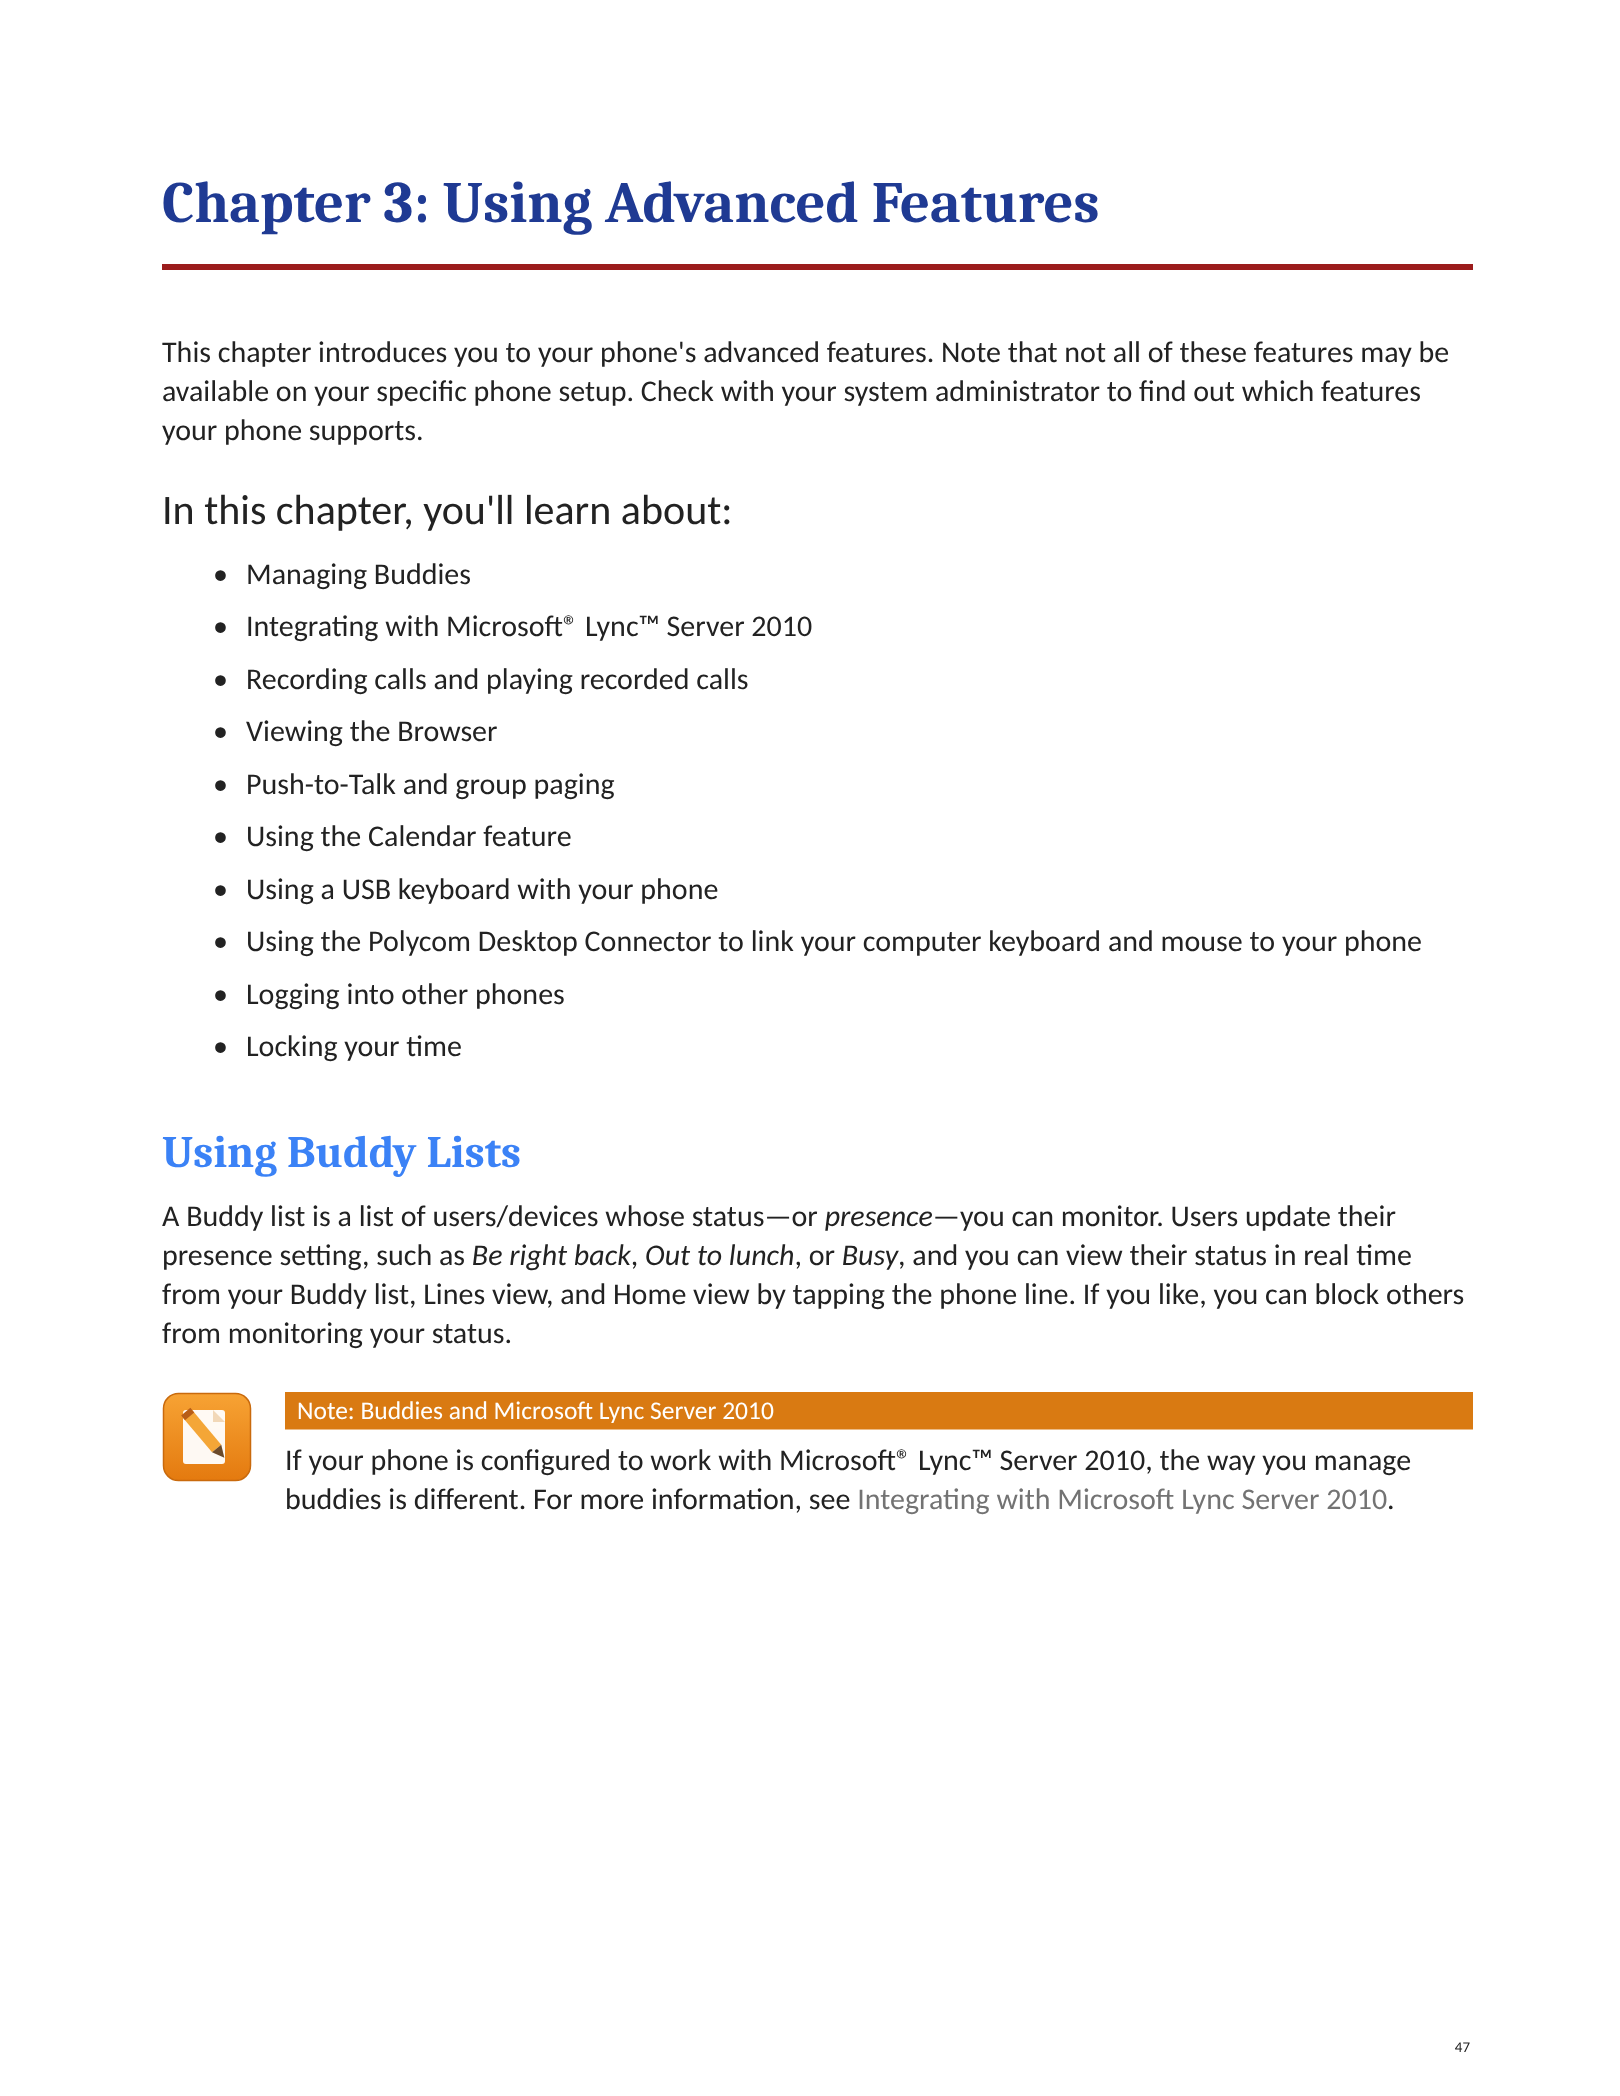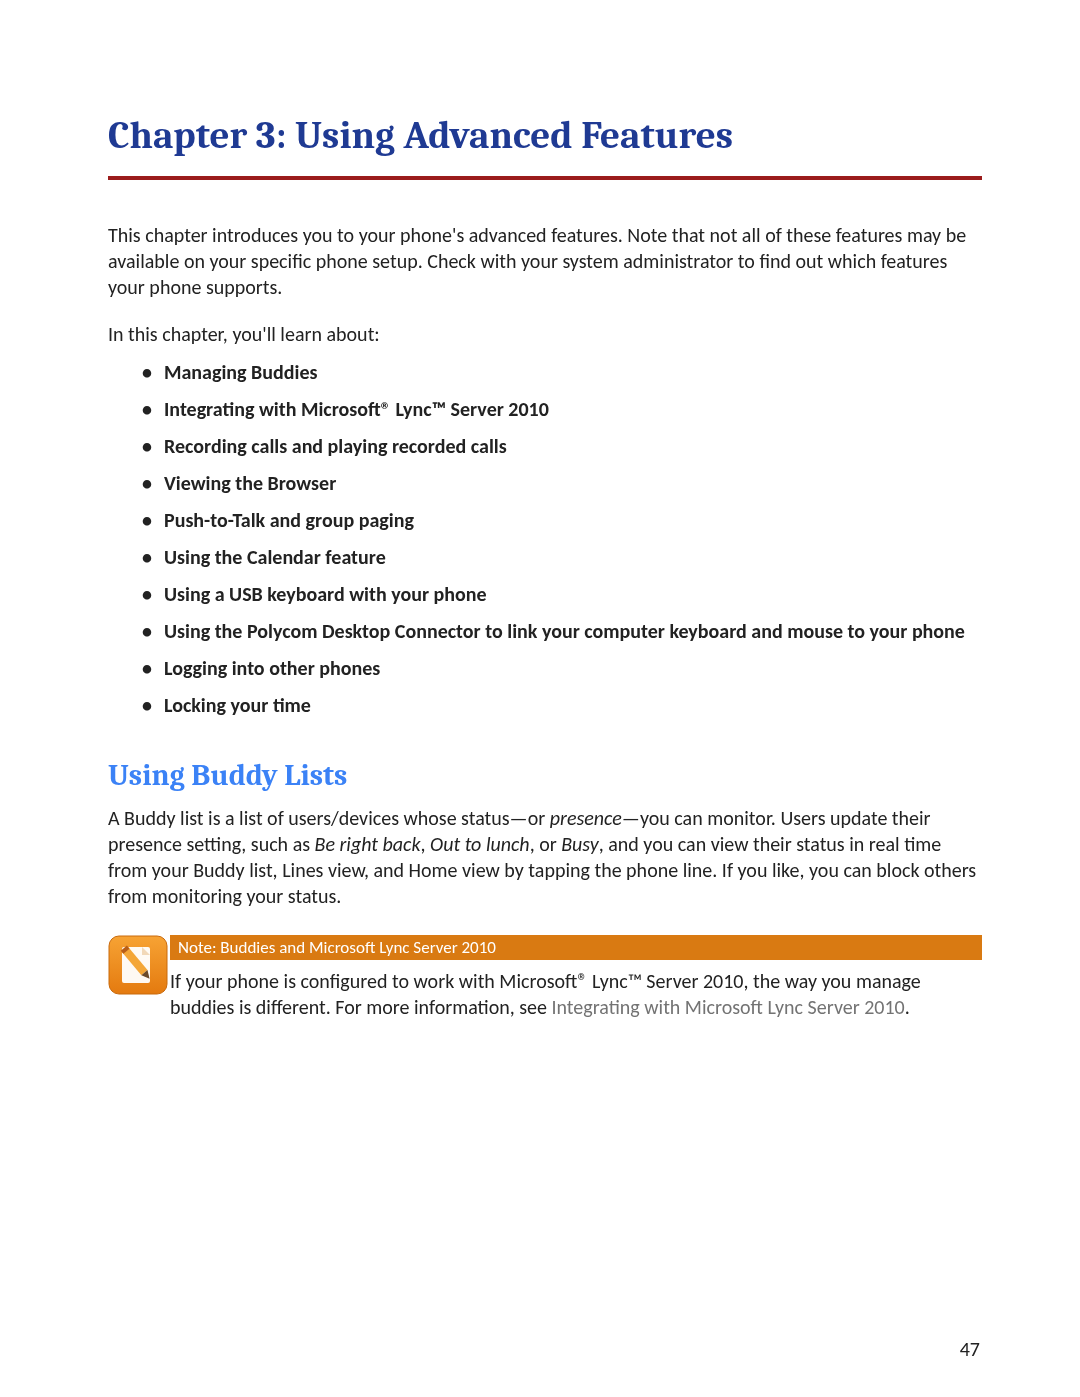--- a/index.html
+++ b/index.html
@@ -23,34 +23,33 @@
     border:none;
     border-top:4px solid #9b1c1c;
     margin:0 0 42px 0;
   }
   .body-text{
     font-size:20px;
     line-height:1.3;
     margin:0 0 22px 0;
   }
   .lead-in{
-    font-size:20px;
+    font-size:28px;
     margin:14px 0 14px 0;
   }
   ul.topics{
     margin:0 0 40px 0;
     padding:0 0 0 56px;
     list-style:none;
   }
   ul.topics li{
     font-size:20px;
     line-height:1.25;
-    margin:12px 0 10px 0;
+    margin:2px 0 10px 0;
     position:relative;
-    font-weight:bold;
   }
   ul.topics li::before{
     content:"•";
     position:absolute;
     left:-22px;
     top:0;
     font-size:20px;
     color:#222;
   }
   .section-title{
@@ -62,21 +61,21 @@
   }
   .section-para{
     font-size:20px;
     line-height:1.3;
     margin:0 0 26px 0;
   }
   .section-para em{font-style:italic;text-align:center;}
   .note-block{
     display:flex;
     align-items:flex-start;
-    gap:2px;
+    gap:22px;
   }
   .note-icon{
     width:60px;height:60px;
     flex:0 0 60px;
   }
   .note-icon svg{display:block;width:60px;height:60px;}
   .note-content{flex:1;}
   .note-header{
     background:#d97a12;
     color:#fff;
@@ -84,23 +83,23 @@
     padding:2px 8px;
     margin-bottom:8px;
   }
   .note-body{
     font-size:20px;
     line-height:1.3;
   }
   .note-body a{color:#737373;text-decoration:none;}
   .page-number{
     position:absolute;
-    bottom:36px;
+    bottom:26px;
     right:100px;
-    font-size:20px;
+    font-size:10px;
     color:#222;
   }
 </style>
 </head>
 <body>
 
 <div class="page">
 
   <h1 class="chapter-title">Chapter 3: Using Advanced Features</h1>
   <hr class="title-rule">

